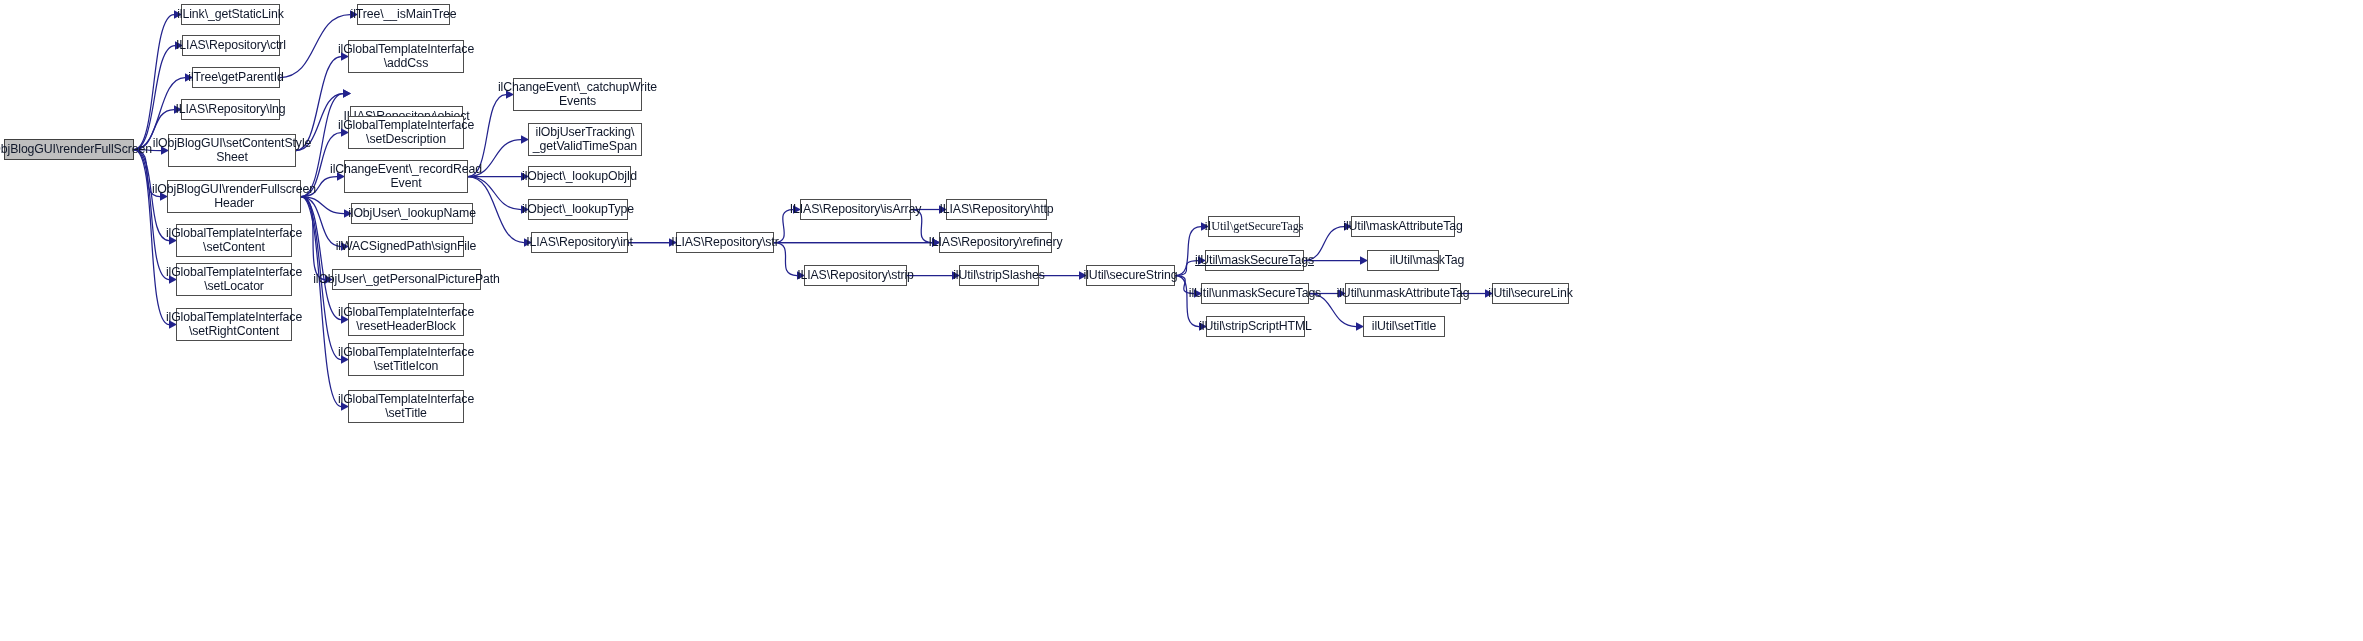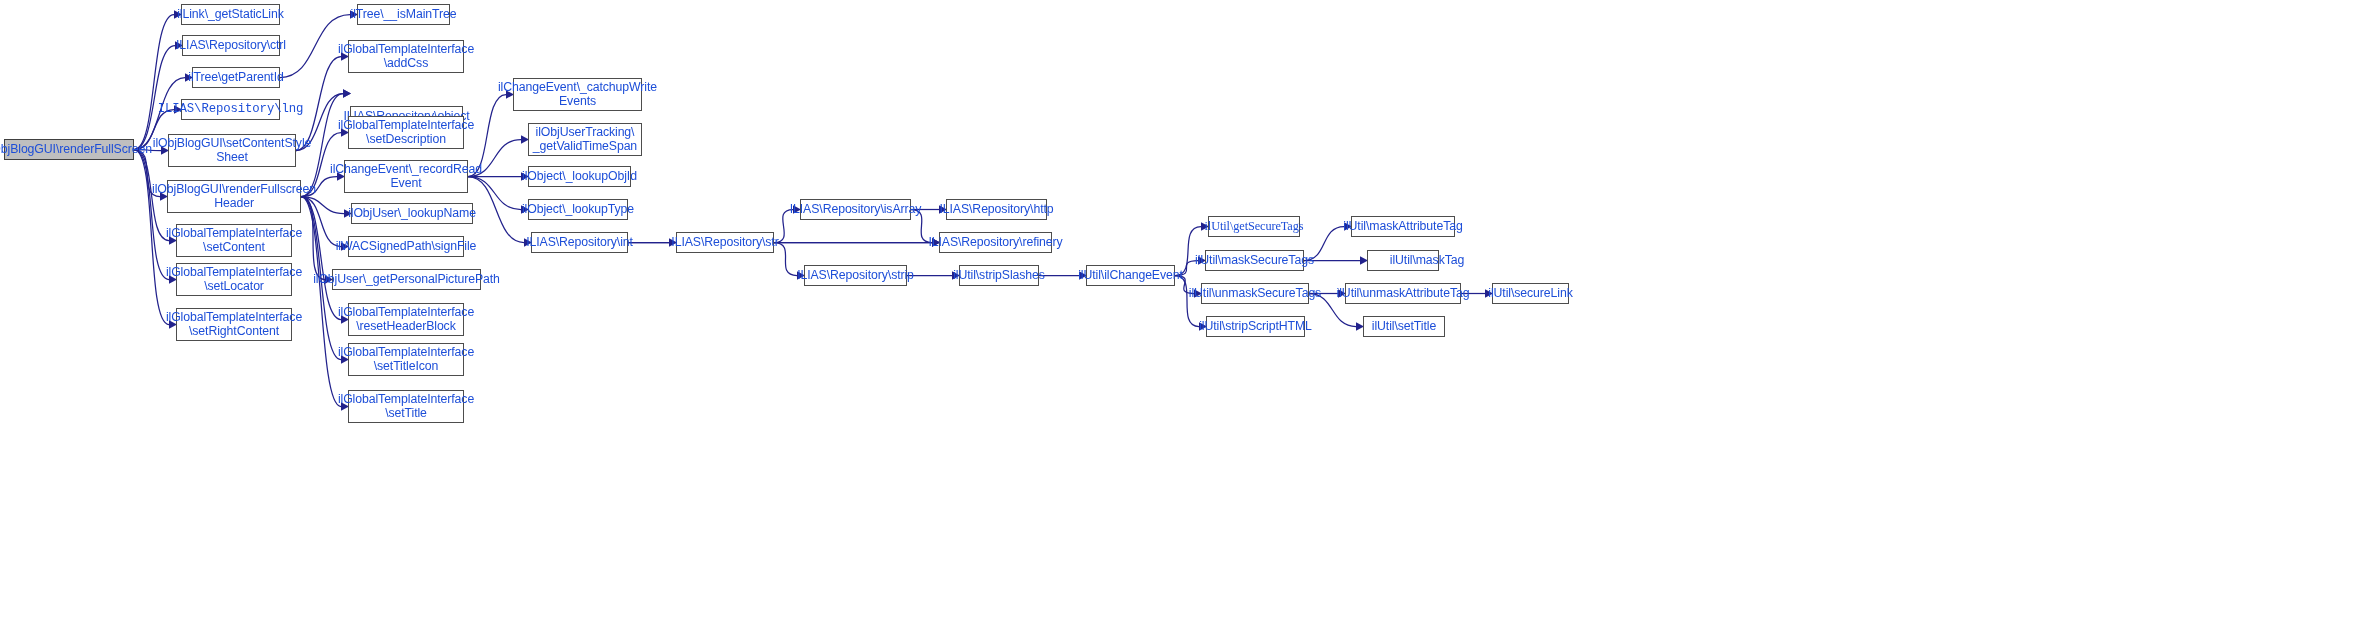--- a/index.html
+++ b/index.html
@@ -1,19 +1,19 @@
 <!DOCTYPE html>
 <html><head>
 <meta charset="utf-8">
 <style>
   html,body{margin:0;padding:0;background:#ffffff;}
   #canvas{position:relative;width:2363px;height:641px;background:#ffffff;
           font-family:"Liberation Sans",sans-serif;overflow:hidden;}
   .node{position:absolute;box-sizing:border-box;border:1px solid #4d4d4d;
-        background:#ffffff;color:#1d4ed8;display:flex;align-items:center;
+        background:#ffffff;color:#0f172a;display:flex;align-items:center;
         justify-content:center;text-align:center;line-height:1.12;
         font-size:12.3px;letter-spacing:-0.1px;white-space:pre-line;}
   .node.root{background:#bfbfbf;border:1px solid #404040;}
   svg.edges{position:absolute;left:0;top:0;width:2363px;height:641px;
             pointer-events:none;}
   .edge{fill:none;stroke:#22228c;stroke-width:1.25px;}
   .arw{fill:#22228c;stroke:none;}
 </style>
 </head>
 <body>
@@ -109,21 +109,21 @@
         <path class="arw" d="M1356,322.3 L1364,326.5 L1356,330.7 Z"></path>
         <path class="edge" d="M1461,293.5 C1485,293.5 1461,293.5 1485,293.5"></path>
         <path class="arw" d="M1485,289.3 L1493,293.5 L1485,297.7 Z"></path>
       </g>
   </svg>
   <div id="node-layer">
       <div class="node root" style="left: 4px; top: 139px; width: 130px; height: 21px;">ilObjBlogGUI\renderFullScreen</div>
       <div class="node" style="left: 181px; top: 4px; width: 99px; height: 21px;">ilLink\_getStaticLink</div>
       <div class="node" style="left: 182px; top: 35px; width: 98px; height: 21px;">ILIAS\Repository\ctrl</div>
       <div class="node" style="left: 192px; top: 67px; width: 88px; height: 21px;">ilTree\getParentId</div>
-      <div class="node" style="left: 181px; top: 99px; width: 99px; height: 21px; font-family: Liberation Mono, monospace;">ILIAS\Repository\lng</div>
+      <div class="node" style="left: 181px; top: 99px; width: 99px; height: 21px;">ILIAS\Repository\lng</div>
       <div class="node" style="left: 168px; top: 134px; width: 128px; height: 33px;">ilObjBlogGUI\setContentStyle
 Sheet</div>
       <div class="node" style="left: 167px; top: 180px; width: 134px; height: 33px;">ilObjBlogGUI\renderFullscreen
 Header</div>
       <div class="node" style="left: 176px; top: 224px; width: 116px; height: 33px;">ilGlobalTemplateInterface
 \setContent</div>
       <div class="node" style="left: 176px; top: 263px; width: 116px; height: 33px;">ilGlobalTemplateInterface
 \setLocator</div>
       <div class="node" style="left: 176px; top: 308px; width: 116px; height: 33px;">ilGlobalTemplateInterface
 \setRightContent</div>
@@ -150,23 +150,23 @@
 _getValidTimeSpan</div>
       <div class="node" style="left: 528px; top: 166px; width: 103px; height: 21px;">ilObject\_lookupObjId</div>
       <div class="node" style="left: 528px; top: 199px; width: 100px; height: 21px;">ilObject\_lookupType</div>
       <div class="node" style="left: 531px; top: 232px; width: 97px; height: 21px;">ILIAS\Repository\int</div>
       <div class="node" style="left: 676px; top: 232px; width: 98px; height: 21px;">ILIAS\Repository\str</div>
       <div class="node" style="left: 800px; top: 199px; width: 111px; height: 21px;">ILIAS\Repository\isArray</div>
       <div class="node" style="left: 804px; top: 265px; width: 103px; height: 21px;">ILIAS\Repository\strip</div>
       <div class="node" style="left: 946px; top: 199px; width: 101px; height: 21px;">ILIAS\Repository\http</div>
       <div class="node" style="left: 939px; top: 232px; width: 113px; height: 21px;">ILIAS\Repository\refinery</div>
       <div class="node" style="left: 959px; top: 265px; width: 80px; height: 21px;">ilUtil\stripSlashes</div>
-      <div class="node" style="left: 1086px; top: 265px; width: 89px; height: 21px;">ilUtil\ilChangeEvent</div>
+      <div class="node" style="left: 1086px; top: 265px; width: 89px; height: 21px;">ilUtil\secureString</div>
       <div class="node" style="left: 1208px; top: 216px; width: 92px; height: 21px; font-family: Liberation Serif, serif;">ilUtil\getSecureTags</div>
-      <div class="node" style="left: 1205px; top: 250px; width: 99px; height: 21px;">ilUtil\maskSecureTags</div>
+      <div class="node" style="left: 1205px; top: 250px; width: 99px; height: 21px; text-decoration: underline;">ilUtil\maskSecureTags</div>
       <div class="node" style="left: 1201px; top: 283px; width: 108px; height: 21px;">ilUtil\unmaskSecureTags</div>
       <div class="node" style="left: 1206px; top: 316px; width: 99px; height: 21px;">ilUtil\stripScriptHTML</div>
       <div class="node" style="left: 1351px; top: 216px; width: 104px; height: 21px;">ilUtil\maskAttributeTag</div>
       <div class="node" style="left: 1367px; top: 250px; width: 72px; height: 21px; padding-left: 48px;">ilUtil\maskTag</div>
       <div class="node" style="left: 1345px; top: 283px; width: 116px; height: 21px;">ilUtil\unmaskAttributeTag</div>
       <div class="node" style="left: 1363px; top: 316px; width: 82px; height: 21px;">ilUtil\setTitle</div>
       <div class="node" style="left: 1492px; top: 283px; width: 77px; height: 21px;">ilUtil\secureLink</div>
     </div>
 </div>
 

